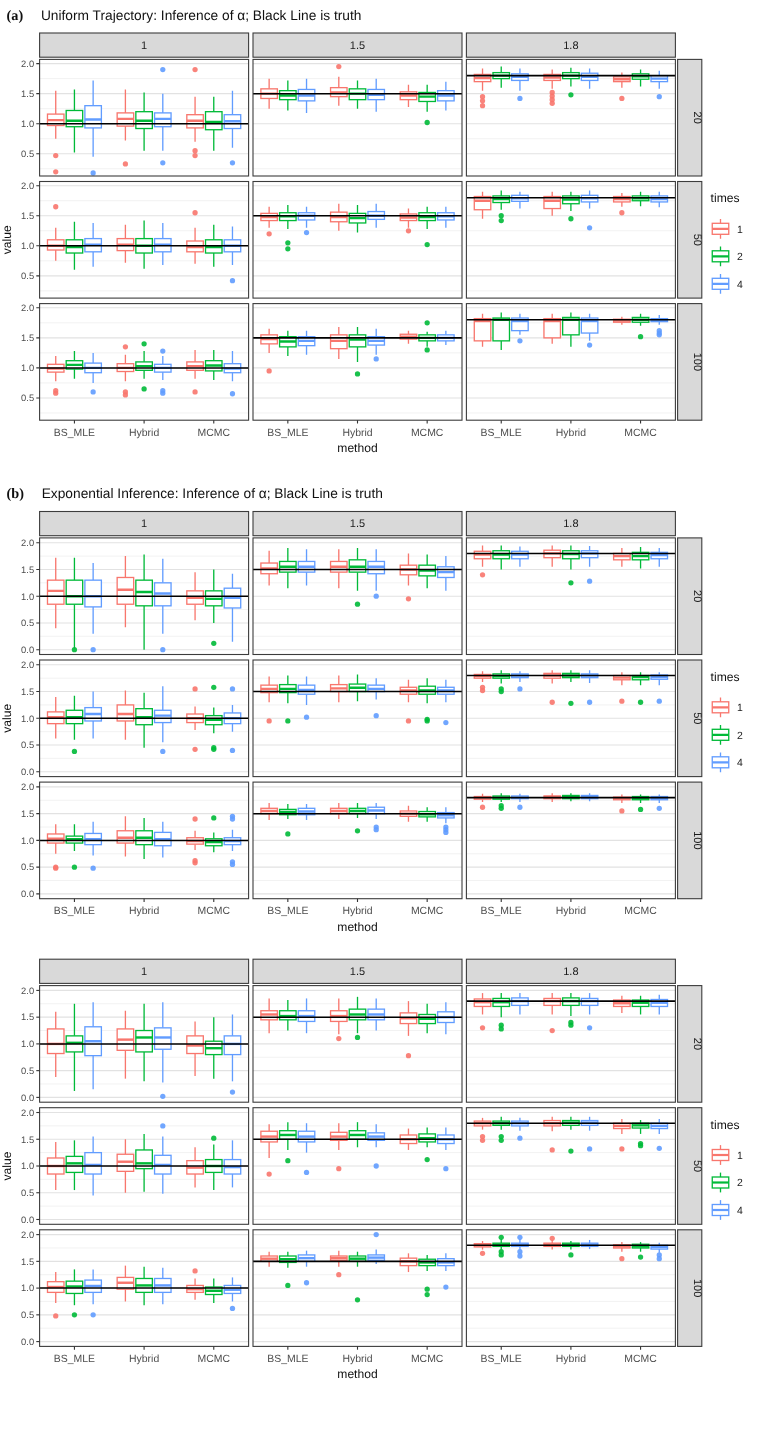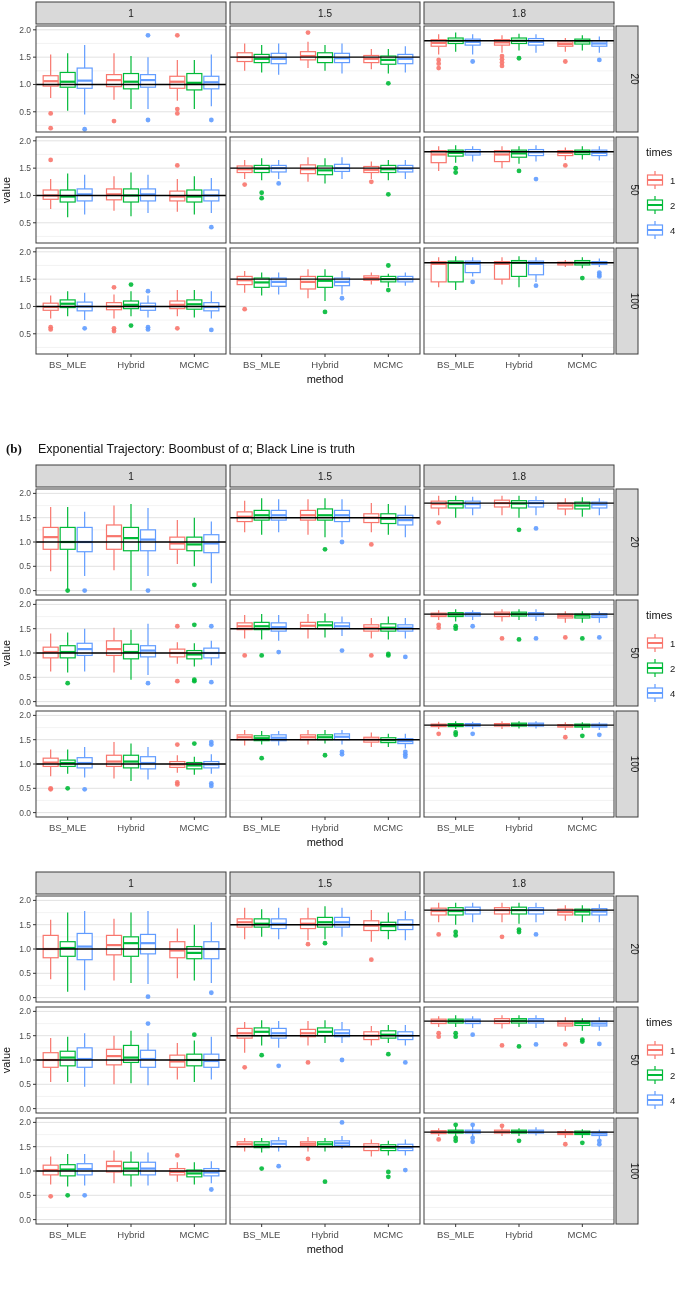--- a/index.html
+++ b/index.html
@@ -10,20 +10,23 @@
   .panel-tag{font-family:"Liberation Serif",serif;font-weight:bold;font-size:13px;}
   .panel-text{margin-left:16px;}
   svg{display:block;}
 </style>
 </head>
 <body>
 
 <div class="figure">
 
   <div class="panel">
+    <div class="panel-title">
+      <span class="panel-tag">(a)</span><span class="panel-text">Uniform Trajectory: Inference of α; Black Line is truth</span>
+    </div>
     <svg width="699" height="400">
         <g>
           <rect x="36" y="2" width="190" height="22" fill="#d9d9d9" stroke="#3c3c3c" stroke-width="1"></rect>
           <text x="131" y="16.5" fill="#1a1a1a" font-size="10" text-anchor="middle">1</text>
         </g>
         <g>
           <rect x="230" y="2" width="190" height="22" fill="#d9d9d9" stroke="#3c3c3c" stroke-width="1"></rect>
           <text x="325" y="16.5" fill="#1a1a1a" font-size="10" text-anchor="middle">1.5</text>
         </g>
         <g>
@@ -609,21 +612,21 @@
             <rect x="647.5" y="225" width="15" height="10" fill="#ffffff" stroke="#619CFF" stroke-width="1.2"></rect>
             <line x1="647.5" x2="662.5" y1="230" y2="230" stroke="#619CFF" stroke-width="2"></line>
             <text x="670" y="233.5" fill="#1a1a1a" font-size="9.5">4</text>
           </g>
         </g>
       </svg>
   </div>
 
   <div class="panel">
     <div class="panel-title">
-      <span class="panel-tag">(b)</span><span class="panel-text">Exponential Trajectory: Boombust of α; Black Line is truth</span>
+      <span class="panel-tag">(b)</span><span class="panel-text">Exponential Inference: Inference of α; Black Line is truth</span>
     </div>
     <svg width="699" height="400">
         <g>
           <rect x="36" y="2" width="190" height="22" fill="#d9d9d9" stroke="#3c3c3c" stroke-width="1"></rect>
           <text x="131" y="16.5" fill="#1a1a1a" font-size="10" text-anchor="middle">1</text>
         </g>
         <g>
           <rect x="230" y="2" width="190" height="22" fill="#d9d9d9" stroke="#3c3c3c" stroke-width="1"></rect>
           <text x="325" y="16.5" fill="#1a1a1a" font-size="10" text-anchor="middle">1.5</text>
         </g>

